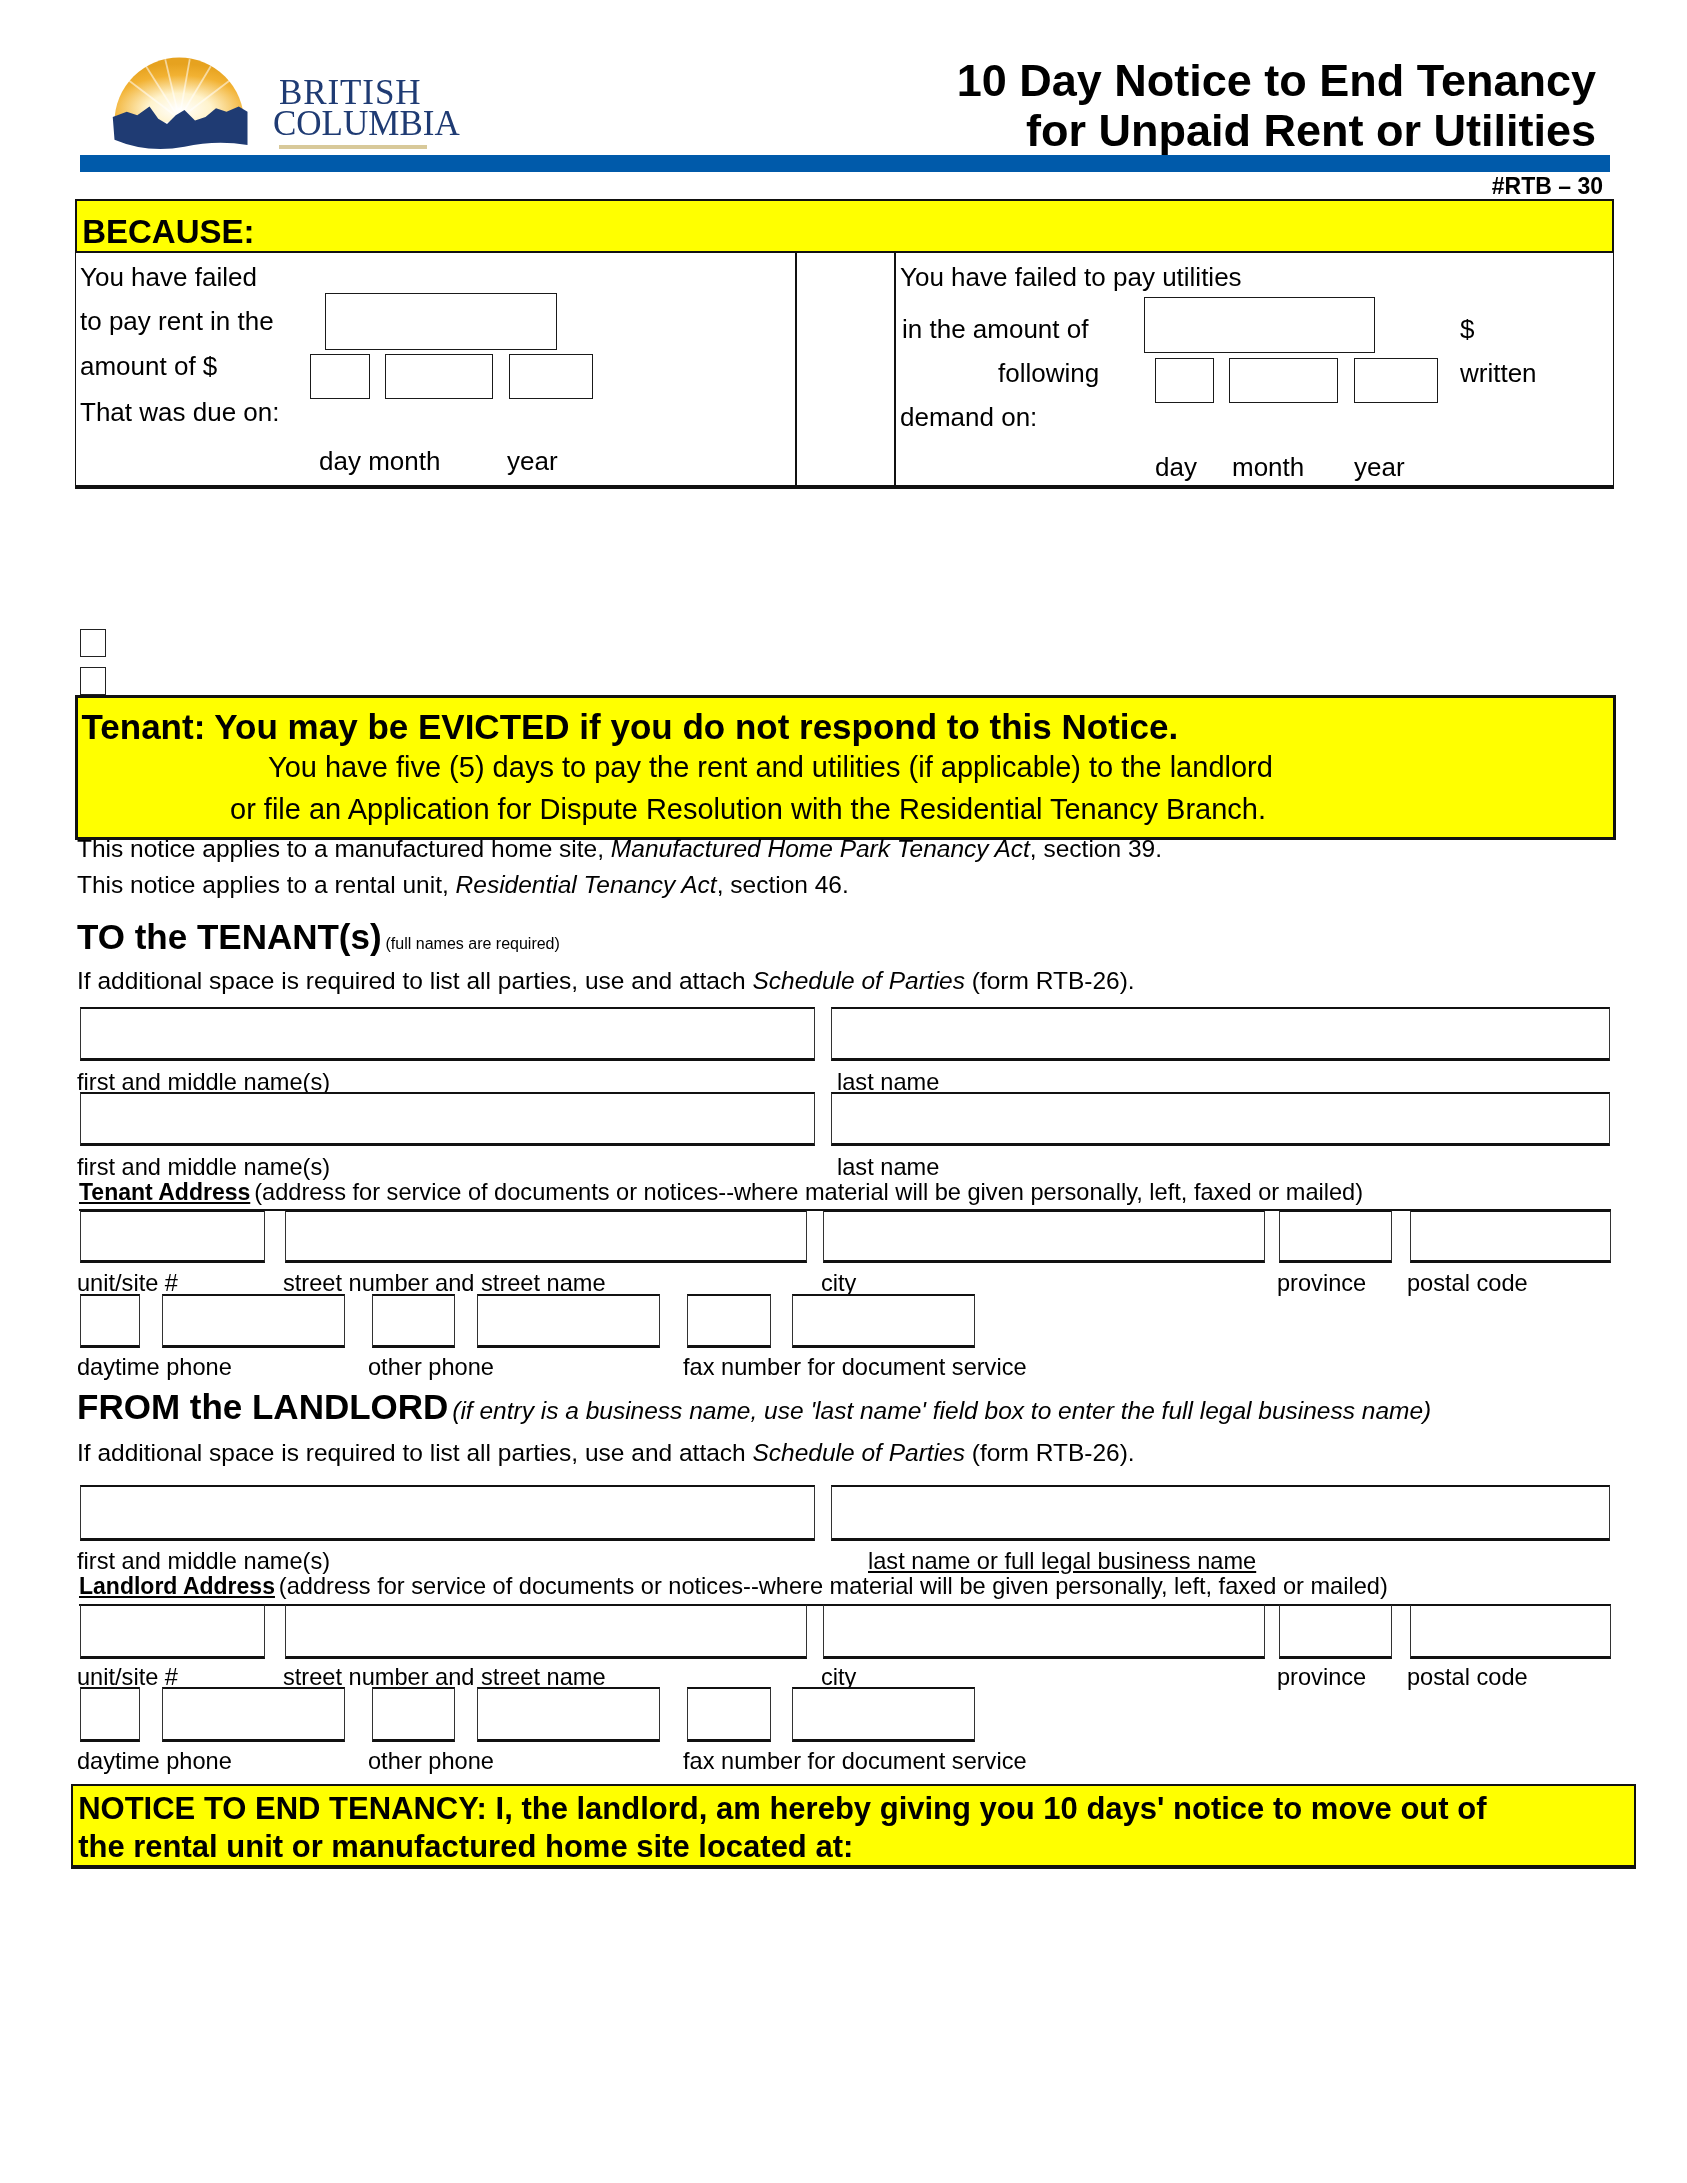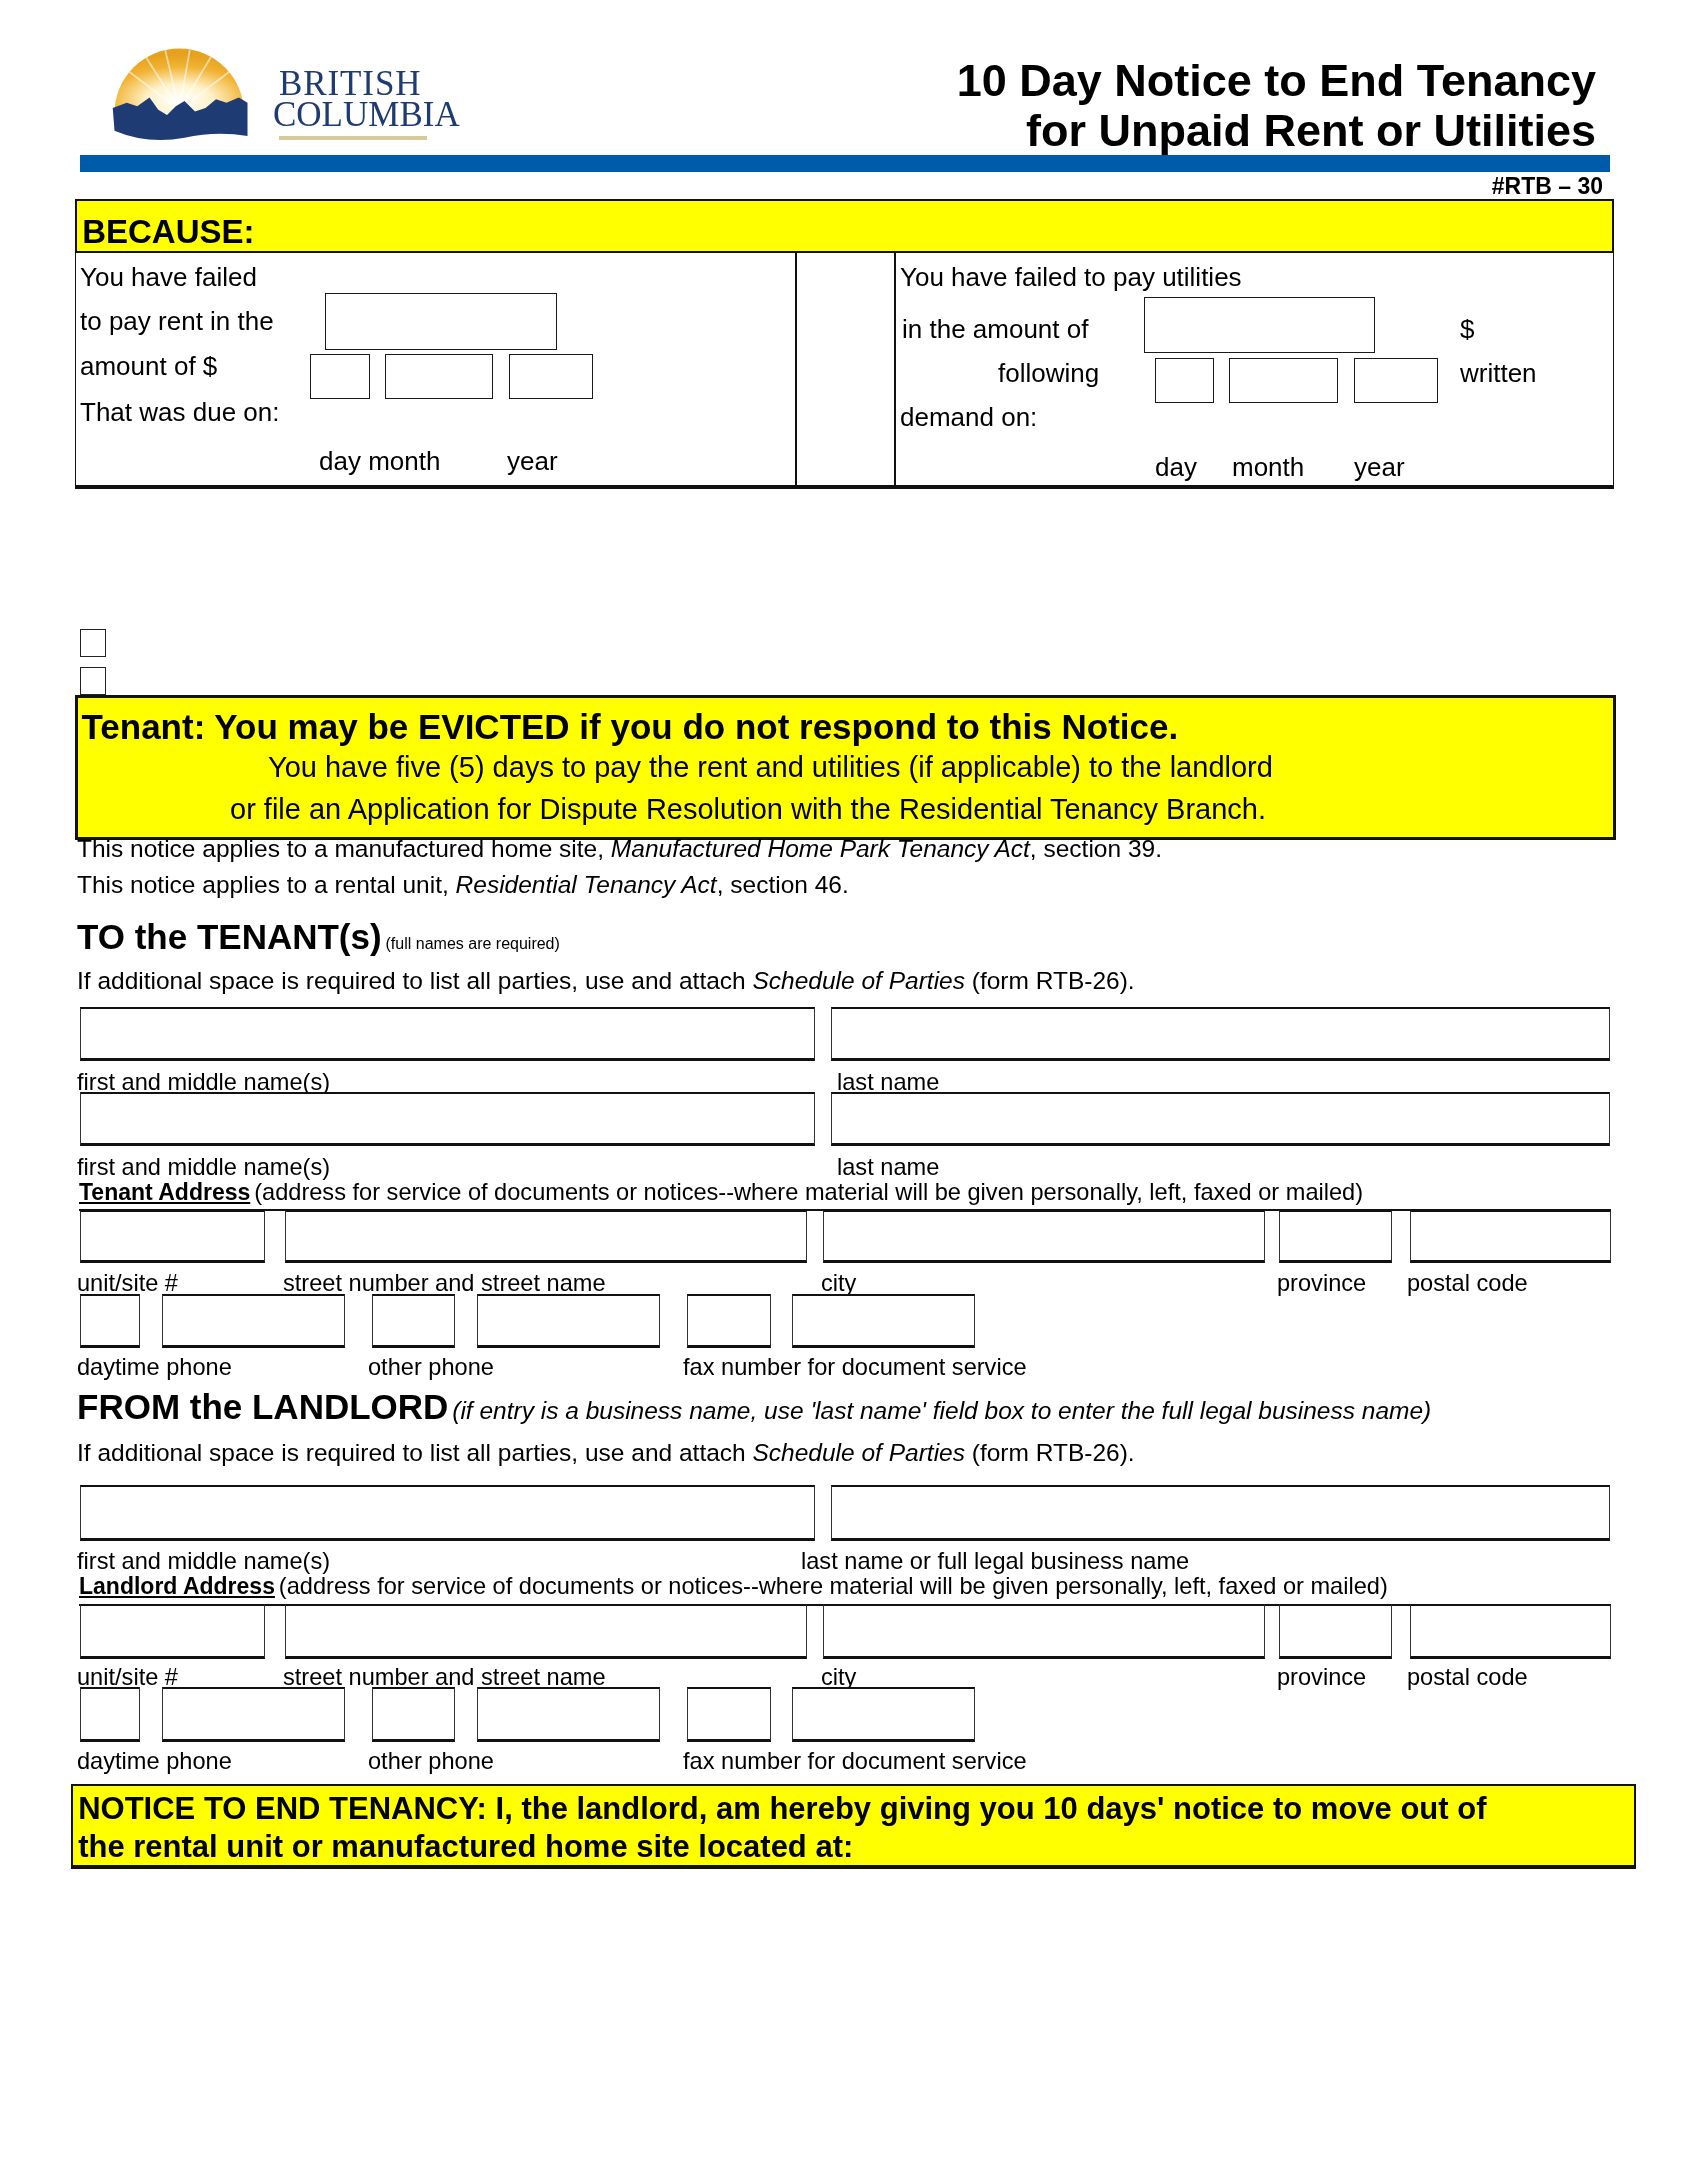--- a/index.html
+++ b/index.html
@@ -7,21 +7,21 @@
          font-family: "Liberation Sans", "DejaVu Sans", sans-serif; color: #000; }
   .abs { position: absolute; }
   .txt { position: absolute; white-space: nowrap; line-height: 1; }
   .box { position: absolute; border: 1.7px solid #1a1a1a; box-sizing: border-box; background: #fff; }
   .box.field { border-top: 2.6px solid #111; border-bottom: 3.5px solid #111; border-left: 1.7px solid #333; border-right: 1.7px solid #333; }
   .yellow { background: #ffff00; }
   .b { font-weight: bold; }
   .i { font-style: italic; }
 
   
-  #logo { left: 111px; top: 45px; width: 341px; height: 98px; }
+  #logo { left: 111px; top: 54px; width: 341px; height: 98px; }
   #title1 { right: 91px; top: 58px; font-size: 45px; font-weight: bold; }
   #title2 { right: 91px; top: 108px; font-size: 45px; font-weight: bold; text-align: right; }
   #bluebar { left: 80px; top: 155px; width: 1530px; height: 16.6px; background: #005aaa; }
   #formno { right: 84px; top: 175px; font-size: 23px; font-weight: bold; }
 
   
   #because-hdr { left: 75px; top: 199px; width: 1539px; height: 54px; border: 2.6px solid #111; box-sizing: border-box; }
   #because-hdr span { position: absolute; left: 5.2px; top: 12.2px; font-size: 33px; font-weight: bold; }
   #because-tbl { left: 75px; top: 253px; width: 1539px; height: 236px; border-left: 1.7px solid #111; border-right: 1.7px solid #111; border-bottom: 4.4px solid #111; box-sizing: border-box; }
   .vdiv { position: absolute; top: 253px; height: 234px; width: 1.7px; background: #111; }
@@ -174,21 +174,21 @@
   <span class="sec-h">FROM the LANDLORD</span>
   <span class="i" style="font-size:24.5px;">(if entry is a business name, use 'last name' field box to enter the full legal business name)</span>
 </div>
 <div class="txt" style="left:77px;top:1441px;font-size:24.5px;">
   <span>If additional space is required to list all parties, use and attach </span><span class="i">Schedule of Parties</span><span> (form RTB-26).</span>
 </div>
 
 <div class="box field" style="left:80px;top:1485px;width:735px;height:56px;"></div>
 <div class="box field" style="left:831px;top:1485px;width:779px;height:56px;"></div>
 <div class="txt lbl" style="left:77px;top:1550px;">first and middle name(s)</div>
-<div class="txt lbl" style="left:801px;top:1550px;">last name or full legal business name</div>
+<div class="txt lbl" style="left:868px;top:1550px;text-decoration:underline;">last name or full legal business name</div>
 
 <div class="txt" style="left:79px;top:1575px;">
   <span class="addr-h">Landlord Address</span>
   <span class="addr-note">(address for service of documents or notices--where material will be given personally, left, faxed or mailed)</span>
 </div>
 <div class="underline-row" style="left:79px;top:1604px;width:1532px;"></div>
 
 <div class="box field" style="left:80px;top:1604px;width:185px;height:55px;"></div>
 <div class="box field" style="left:285px;top:1604px;width:522px;height:55px;"></div>
 <div class="box field" style="left:823px;top:1604px;width:442px;height:55px;"></div>

